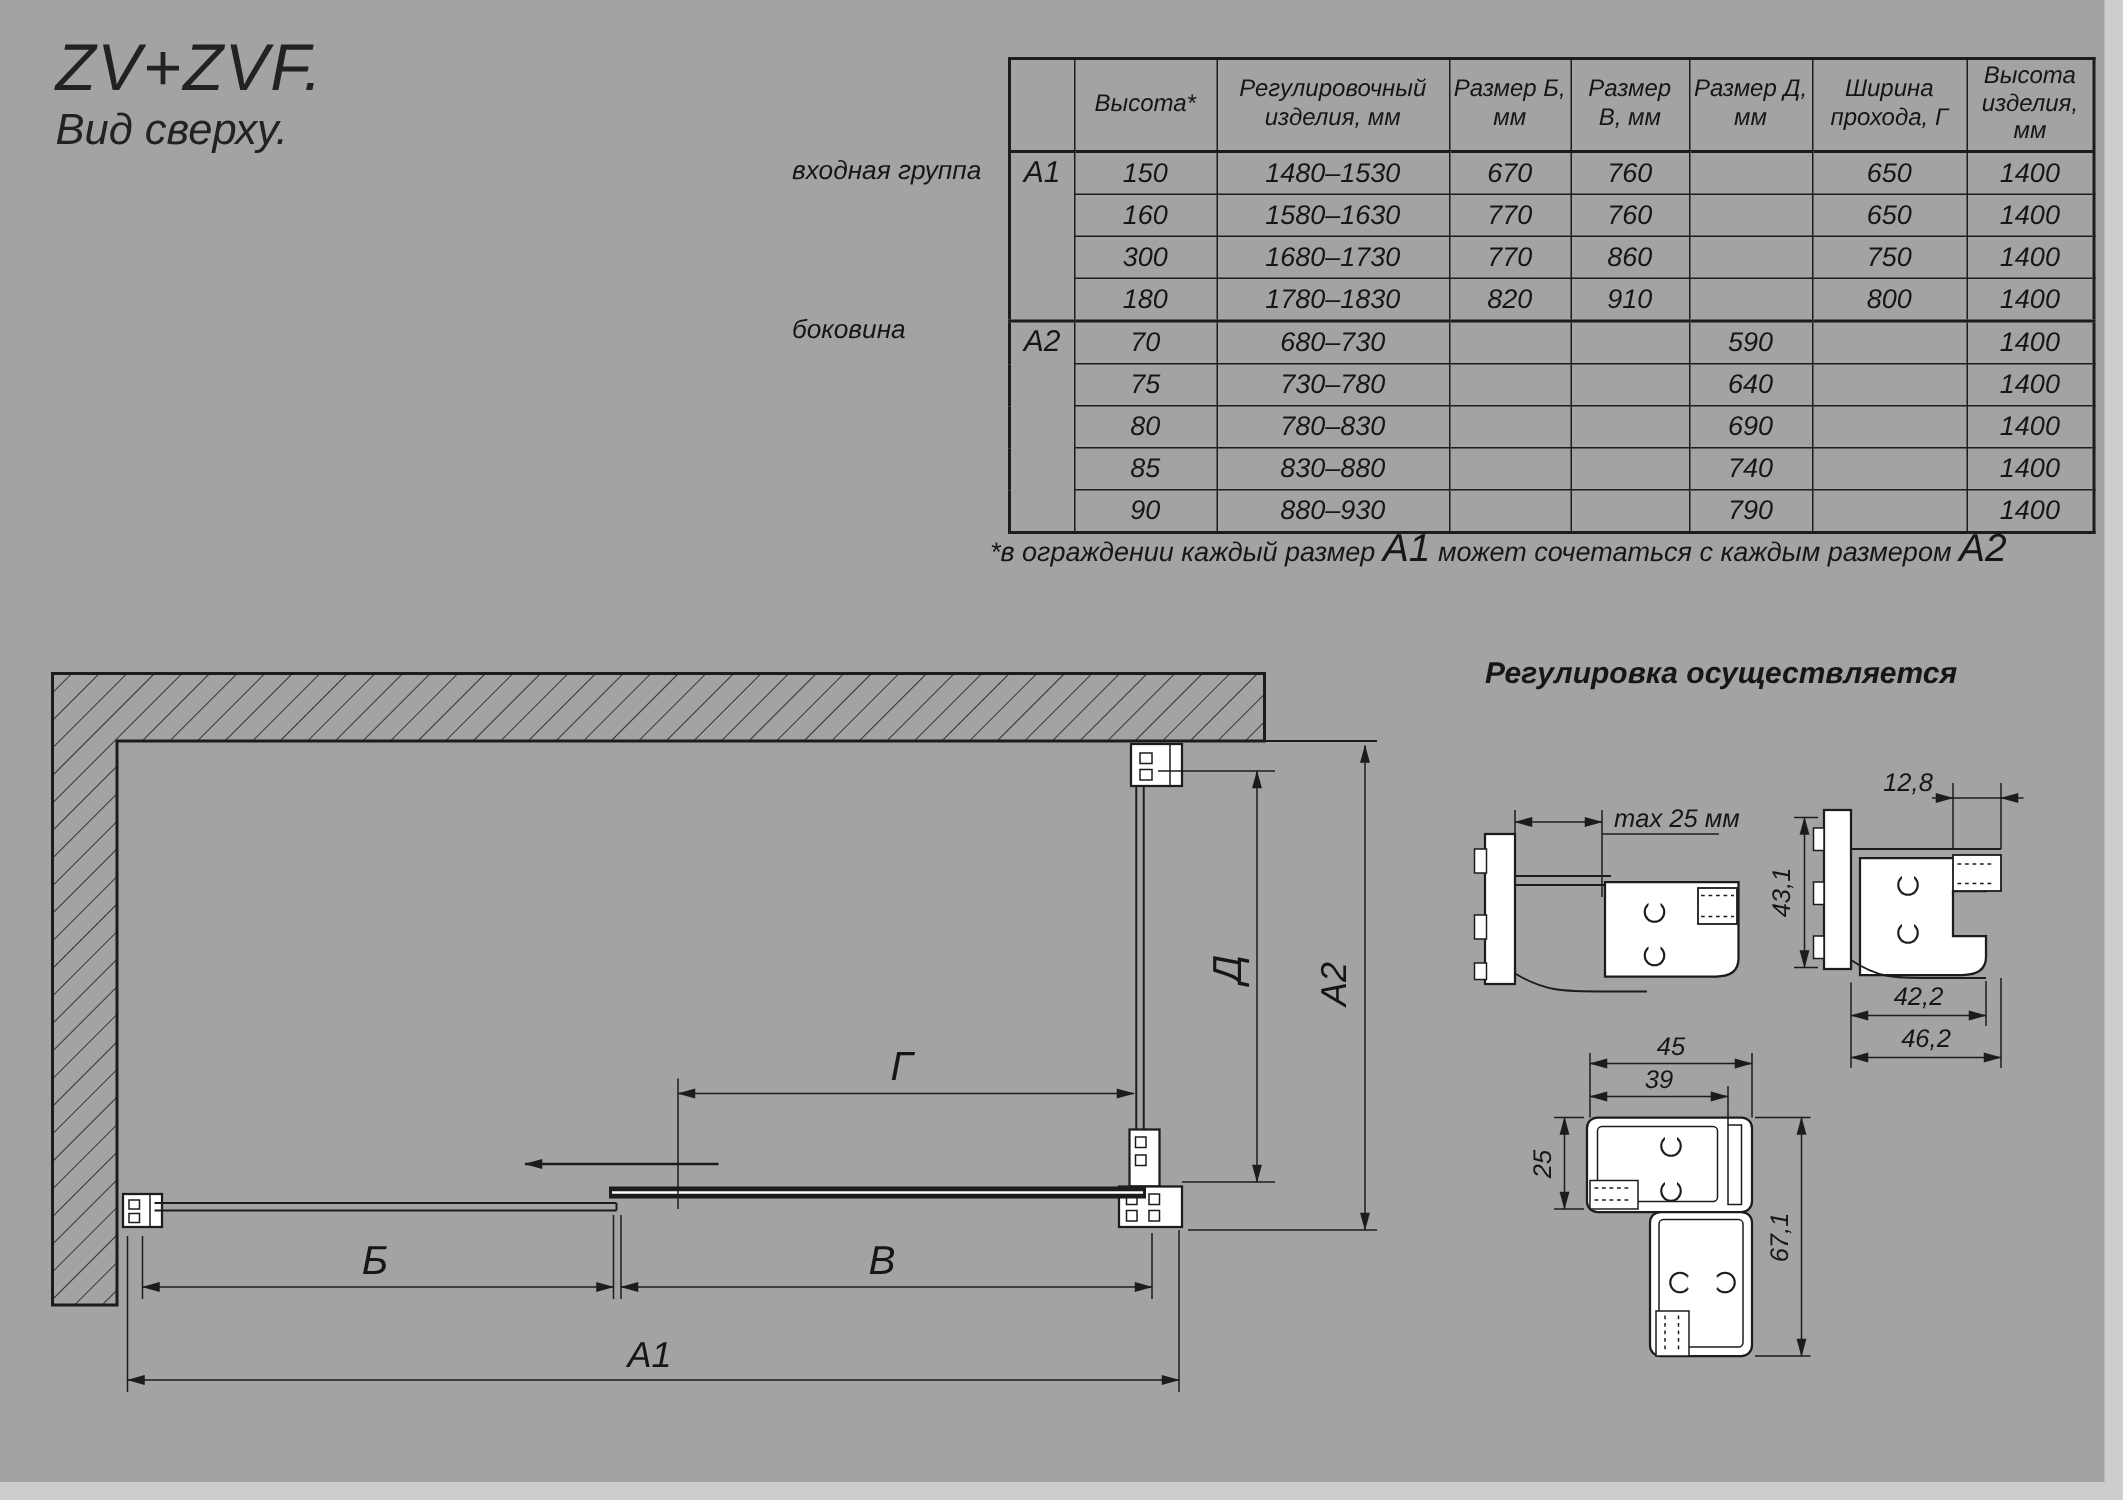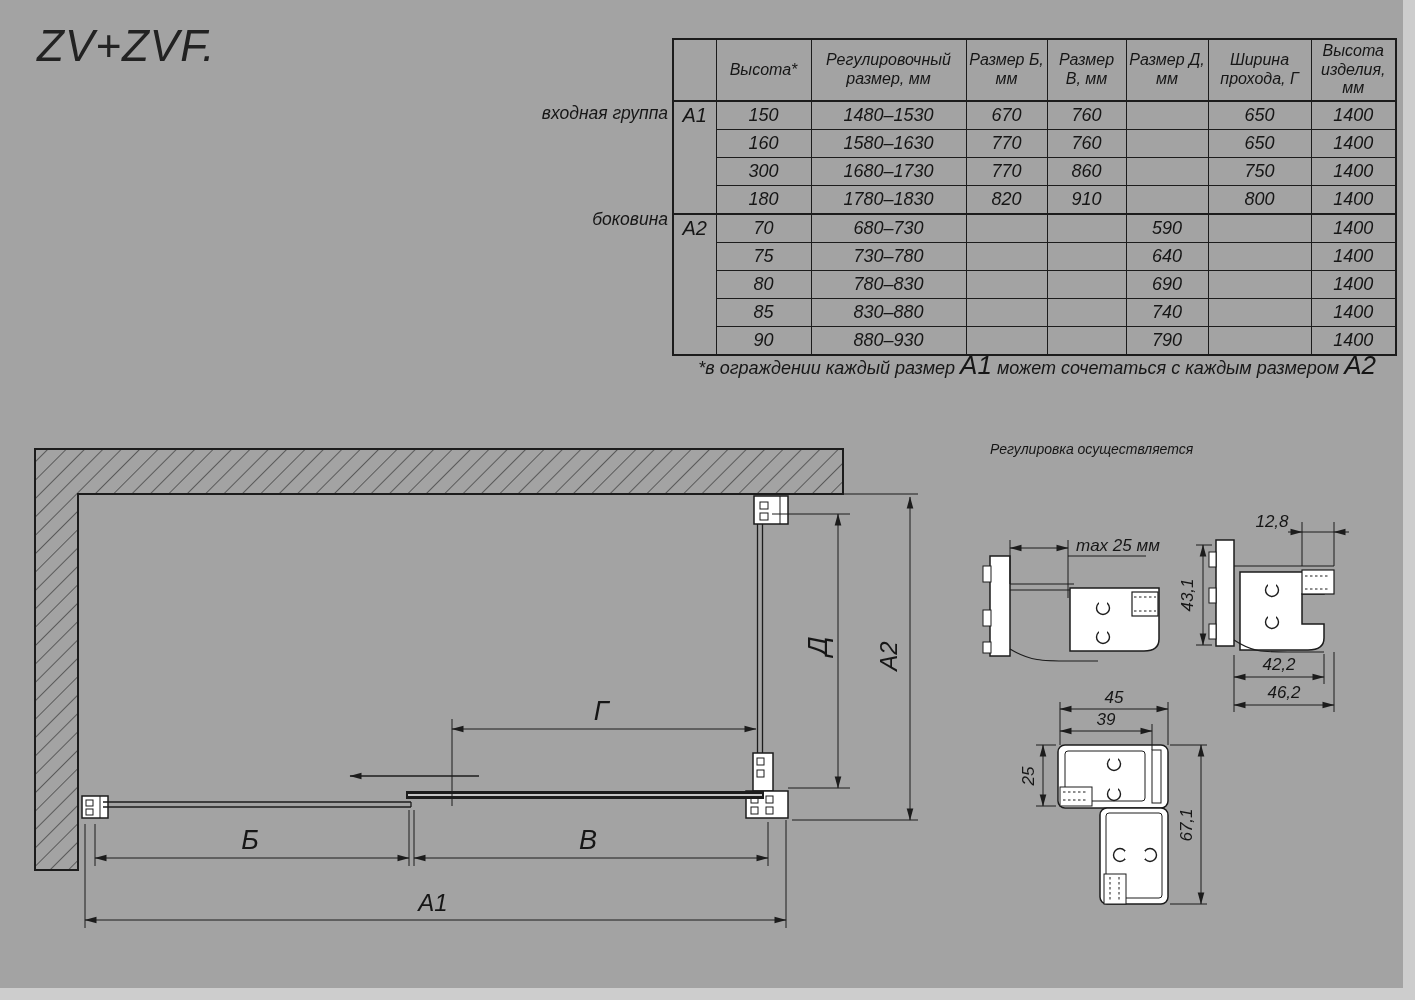--- a/index.html
+++ b/index.html
@@ -12,65 +12,66 @@
   
   table.spec{position:absolute;left:672px;top:38px;width:723px;border-collapse:collapse;
              table-layout:fixed;border:2px solid #1c1c1c;}
   table.spec th,table.spec td{border:1px solid #1c1c1c;text-align:center;vertical-align:middle;
              font-style:italic;font-weight:normal;padding:0 2px;color:#161616;}
   table.spec thead th{height:60px;font-size:16px;line-height:1.18;}
   table.spec tbody td{height:27px;font-size:18px;}
   table.spec thead th{border-bottom:2px solid #1c1c1c;}
   table.spec tr.gstart td{border-top:2px solid #1c1c1c;}
   table.spec td.code{font-size:20px;vertical-align:top;padding-top:2px;}
-  .rowlabel{position:absolute;font-style:italic;font-size:17.5px;color:#161616;text-align:right;width:140px;}
+  .rowlabel{position:absolute;font-style:italic;font-size:17.5px;color:#161616;width:140px;}
   .rowlabel.g1{left:528px;top:103px;}
   .rowlabel.g2{left:528px;top:209px;}
-  .footnote{position:absolute;left:636px;top:350px;width:740px;text-align:right;
+  .footnote{position:absolute;left:660px;top:350px;width:740px;text-align:left;
             font-style:italic;font-size:18px;color:#161616;}
   .footnote .big{font-size:26px;}
-  .notes{position:absolute;left:990px;top:436px;font-style:italic;font-size:14px;
-         line-height:26px;color:#161616;white-space:nowrap;}
+  .notes{position:absolute;left:990px;top:436px;font-style:italic;font-size:20px;
+         line-height:26px;color:#161616;white-space:nowrap;font-weight:bold;}
   
   svg.draw{position:absolute;left:0;top:420px;}
   svg.draw text{font-family:"Liberation Sans",sans-serif;font-style:italic;fill:#161616;}
   .dimtext{font-size:27px;}
   .dimtext-md{font-size:24px;}
   .dimtext-sm{font-size:17px;}
   .edge-right{position:absolute;right:0;top:0;width:12px;height:1000px;background:#cdcdcd;}
   .edge-bottom{position:absolute;left:0;bottom:0;width:1415px;height:12px;background:#cdcdcd;}
 </style>
 </head>
 <body>
 
 <div class="canvas">
 
   <div class="title">
     <div class="t1">ZV+ZVF.</div>
+    <div class="t2">Вид сверху.</div>
   </div>
 
   <div class="rowlabel g1">входная группа</div>
   <div class="rowlabel g2">боковина</div>
 
   <table class="spec">
     <colgroup>
       <col style="width:43px">
         <col style="width:95px">
         <col style="width:155px">
         <col style="width:81px">
       <col style="width:79px">
         <col style="width:82px">
         <col style="width:103px">
         <col style="width:85px">
     </colgroup>
     <thead>
       <tr>
         <th></th>
         <th>Высота*</th>
-        <th>Регулировочный размер, мм</th>
+        <th>Регулировочный изделия, мм</th>
         <th>Размер Б, мм</th>
         <th>Размер В, мм</th>
         <th>Размер Д, мм</th>
         <th>Ширина прохода, Г</th>
         <th>Высота изделия, мм</th>
       </tr>
     </thead>
     <tbody>
       <tr>
         <td class="code" rowspan="4">А1</td>

